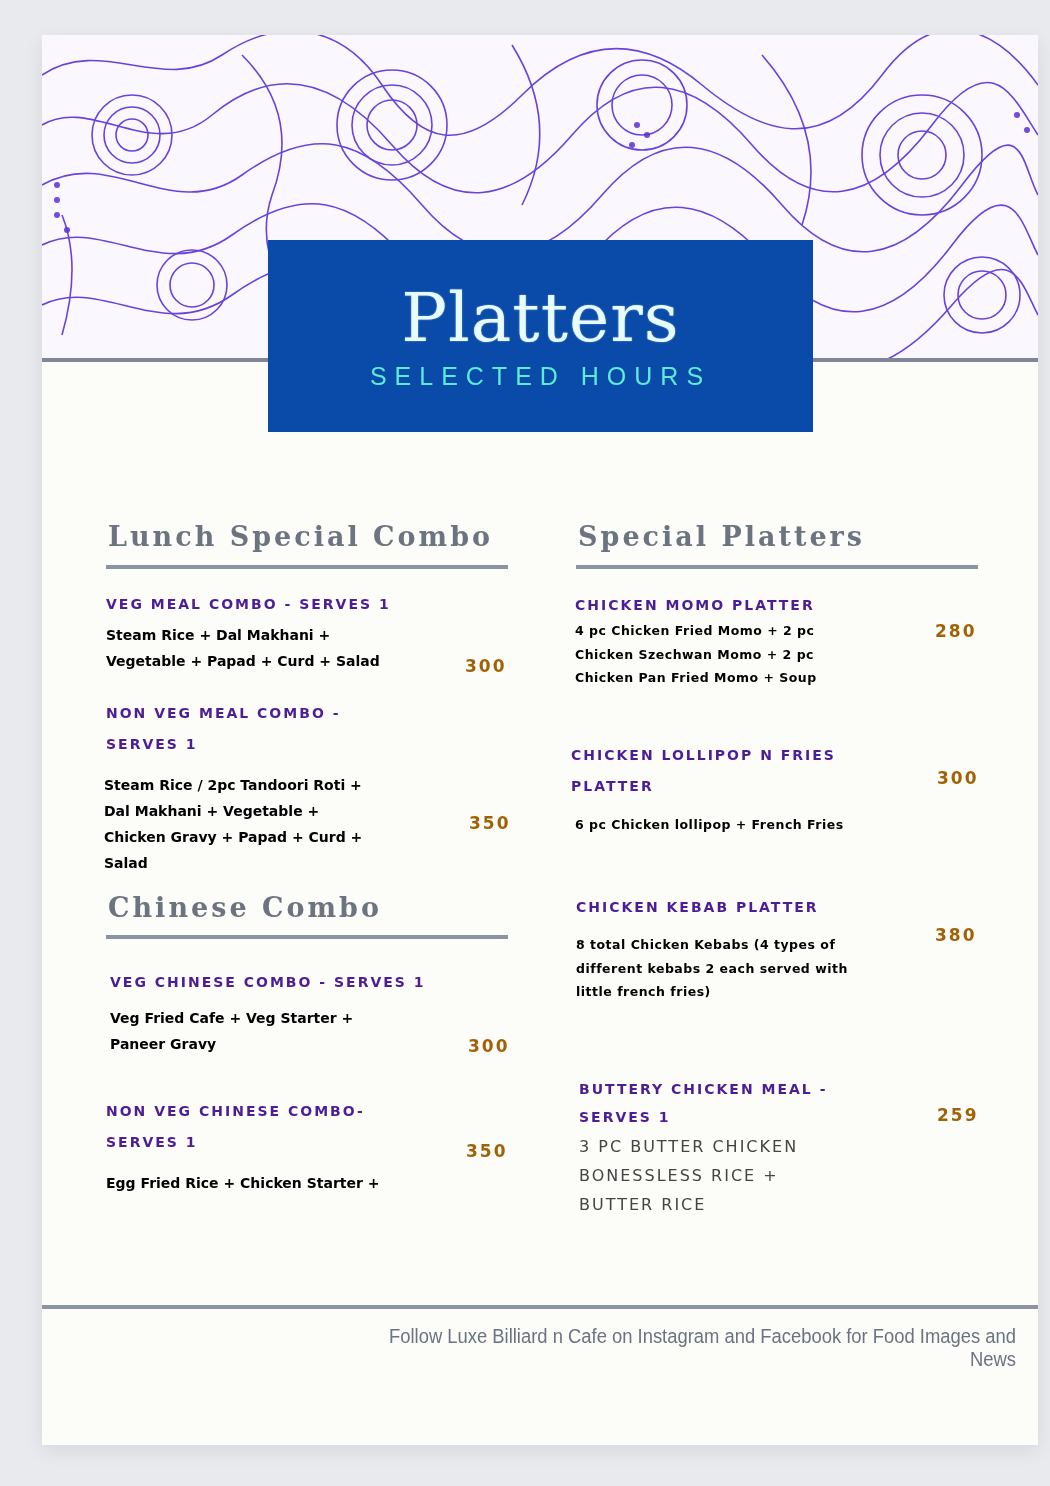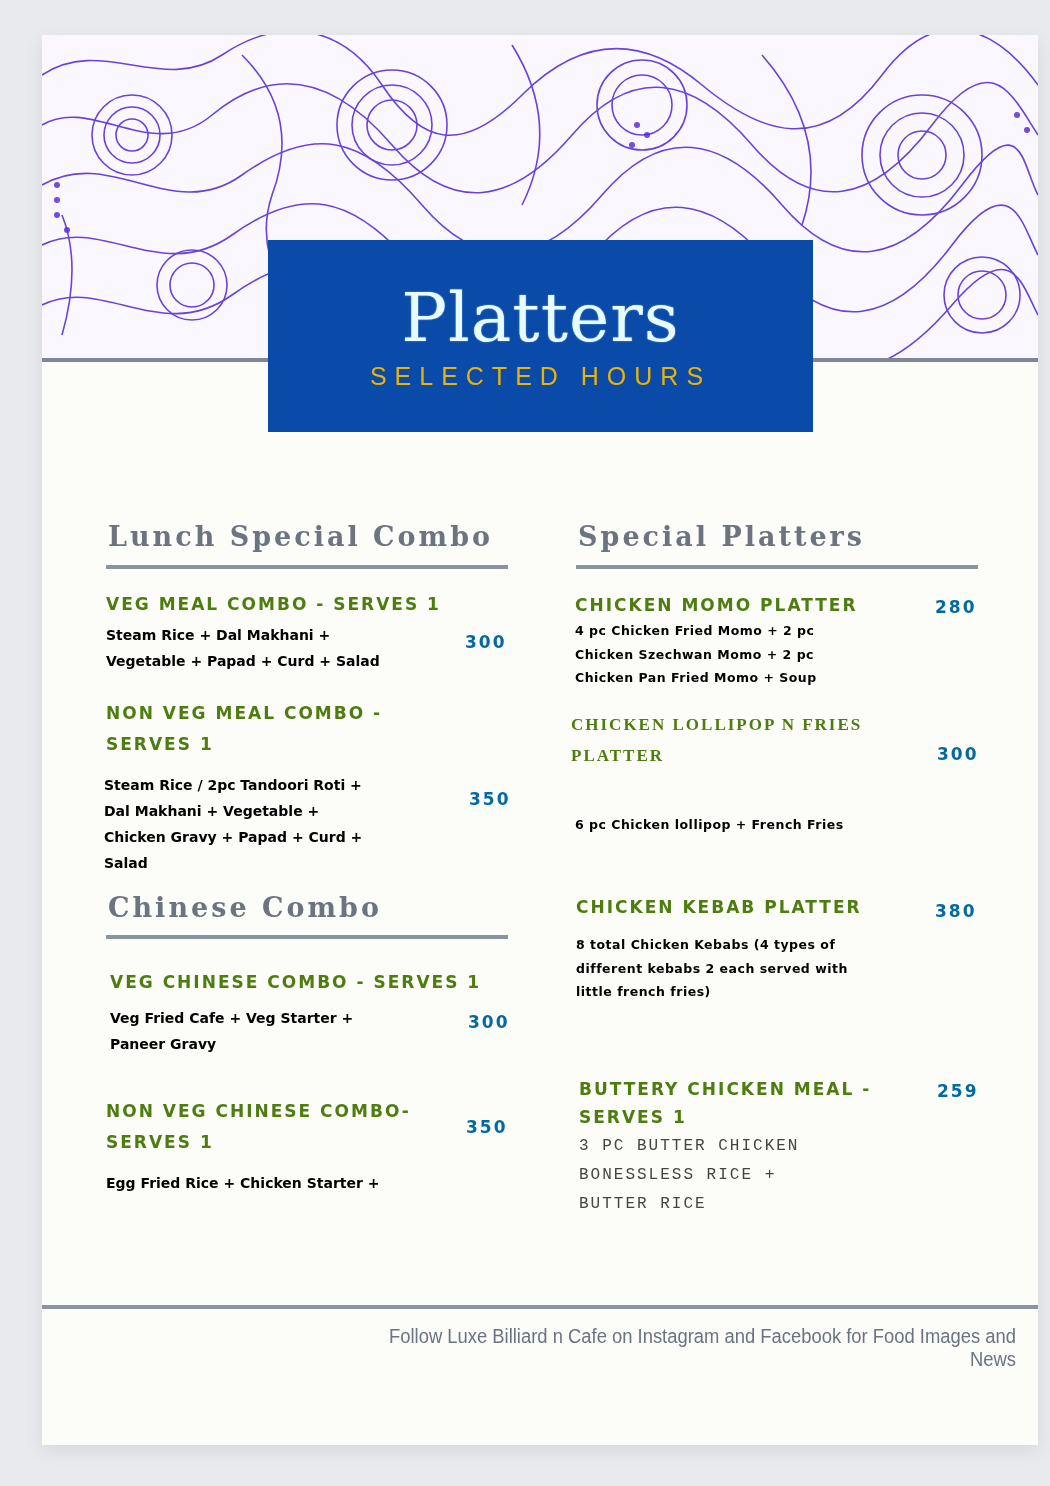--- a/index.html
+++ b/index.html
@@ -24,42 +24,42 @@
     position:absolute; left:226px; top:205px; width:545px; height:192px;
     background:#0a4aa8; text-align:center;
   }
   .title-box .title {
     position:absolute; left:0; right:0; top:38px;
     font-family:"DejaVu Serif", serif; font-size:68px; color:#e8fbff; letter-spacing:1px;
     text-shadow:0 0 2px rgba(160,230,255,0.6);
   }
   .title-box .subtitle {
     position:absolute; left:0; right:0; top:122px;
-    font-family:"Liberation Sans", sans-serif; font-size:25px; color:#eab308; letter-spacing:8px;
+    font-family:"Liberation Sans", sans-serif; font-size:25px; color:#5eead4; letter-spacing:8px;
   }
   .section-title {
     position:absolute; font-family:"DejaVu Serif", serif; font-weight:bold;
     font-size:27px; color:#6c7480; letter-spacing:3px;
   }
   .section-rule { position:absolute; height:4px; background:#8a94a3; }
   .item-name {
     position:absolute; font-family:"DejaVu Sans", sans-serif; font-weight:bold;
-    font-size:17px; color:#4d7c0f; letter-spacing:2px; line-height:31px;
+    font-size:14px; color:#4c1d95; letter-spacing:2px; line-height:31px;
   }
   .item-desc {
     position:absolute; font-family:"DejaVu Sans", sans-serif; font-weight:bold;
     font-size:14px; color:#000000; line-height:26px;
   }
   .item-desc.small { font-size:12.5px; line-height:23.5px; letter-spacing:0.5px; }
   .item-desc.light {
     font-weight:normal; font-size:16px; letter-spacing:2px; color:#444; line-height:29px;
   }
   .price {
     position:absolute; font-family:"DejaVu Sans", sans-serif; font-weight:bold;
-    font-size:17px; color:#0369a1; letter-spacing:2px;
+    font-size:17px; color:#a16207; letter-spacing:2px;margin-top:24px;
   }
   .footer-rule { position:absolute; left:0; top:1270px; width:996px; height:4px; background:#8a94a3; }
   .footer-text {
     position:absolute; left:220px; top:1290px; width:754px; text-align:right;
     font-family:"Liberation Sans", sans-serif; font-size:20px; color:#6a7380; line-height:23px;
     transform:scaleX(0.92); transform-origin:right top;
   }
 </style>
 </head>
 <body>
@@ -159,42 +159,42 @@
   <div class="section-rule" style="left:534px; top:530px; width:402px;"></div>
 
   <div class="item-name" style="left:533px; top:555px;">CHICKEN MOMO PLATTER</div>
   <div class="item-desc small" style="left:533px; top:584px;">
     <div>4 pc Chicken Fried Momo + 2 pc</div>
     <div>Chicken Szechwan Momo + 2 pc</div>
     <div>Chicken Pan Fried Momo + Soup</div>
   </div>
   <div class="price" style="left:893px; top:562px;">280</div>
 
-  <div class="item-name" style="left:529px; top:674px;font-family:Liberation Serif, serif;">
+  <div class="item-name" style="left:529px; top:705px;">
     <div>CHICKEN LOLLIPOP N FRIES</div>
     <div>PLATTER</div>
   </div>
   <div class="item-desc small" style="left:533px; top:778px;">
     <div>6 pc Chicken lollipop + French Fries</div>
   </div>
   <div class="price" style="left:895px; top:709px;">300</div>
 
   <div class="item-name" style="left:534px; top:857px;">CHICKEN KEBAB PLATTER</div>
   <div class="item-desc small" style="left:534px; top:898px;">
     <div>8 total Chicken Kebabs (4 types of</div>
     <div>different kebabs 2 each served with</div>
     <div>little french fries)</div>
   </div>
   <div class="price" style="left:893px; top:866px;">380</div>
 
   <div class="item-name" style="left:537px; top:1040px; line-height:28px;">
     <div>BUTTERY CHICKEN MEAL -</div>
     <div>SERVES 1</div>
   </div>
-  <div class="item-desc light" style="left:537px; top:1097px;font-family:Liberation Mono, monospace;">
+  <div class="item-desc light" style="left:537px; top:1097px;">
     <div>3 PC BUTTER CHICKEN</div>
     <div>BONESSLESS RICE +</div>
     <div>BUTTER RICE</div>
   </div>
   <div class="price" style="left:895px; top:1046px;">259</div>
 
   <div class="footer-rule"></div>
   <div class="footer-text">
     <div>Follow Luxe Billiard n Cafe on Instagram and Facebook for Food Images and</div>
     <div>News</div>

